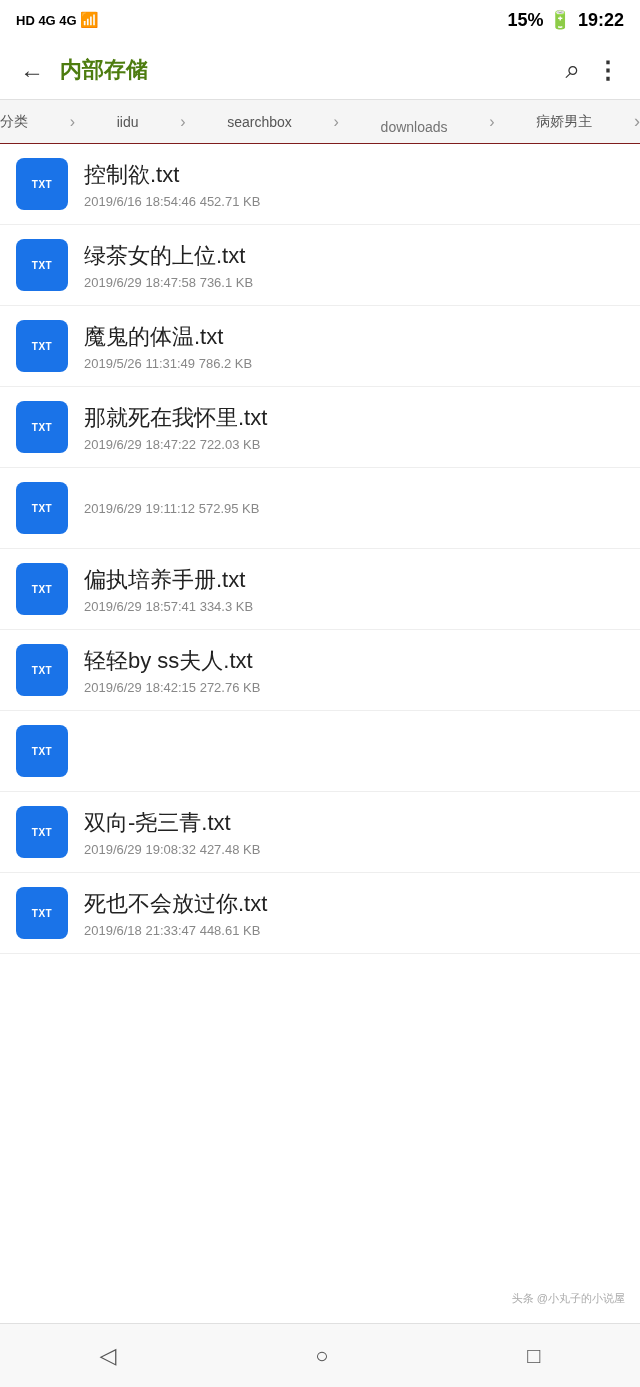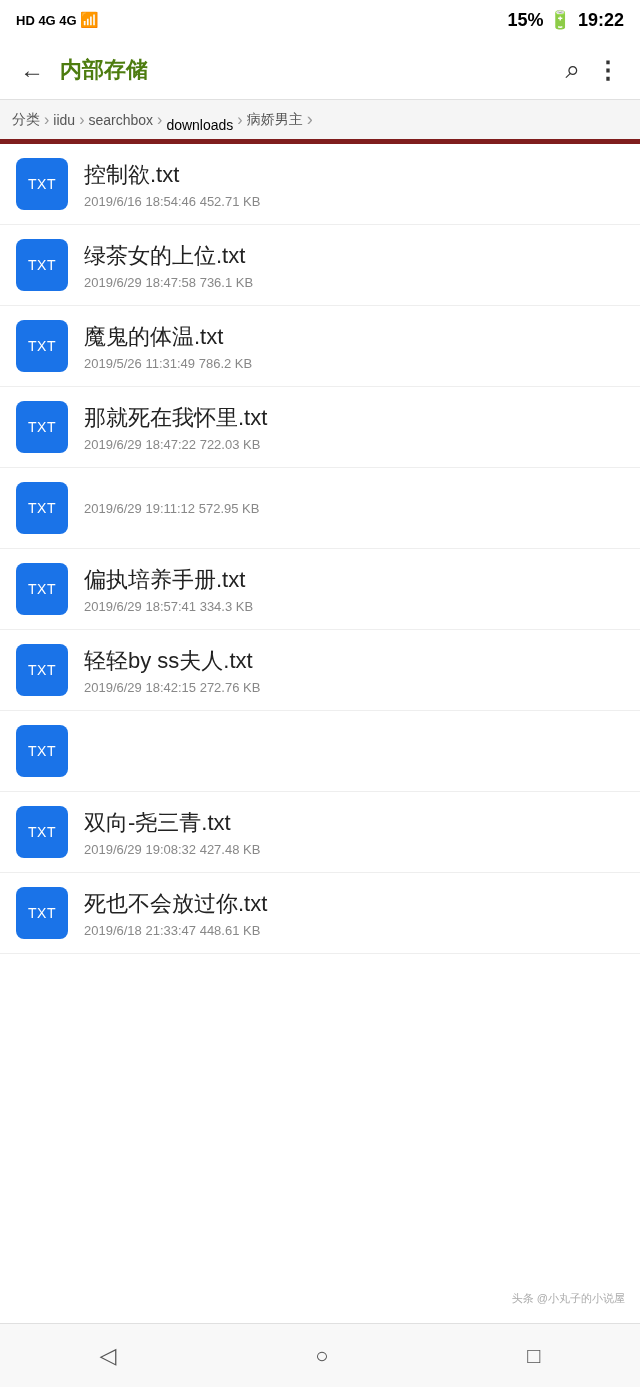--- a/index.html
+++ b/index.html
@@ -70,37 +70,38 @@
       cursor: pointer;
       font-weight: bold;
     }
 
     
     .breadcrumb {
       height: 44px;
       background: #f5f5f5;
       display: flex;
       align-items: center;
-      padding: 0 12px;
+      padding: 0 0;
       font-size: 14px;
       color: #555;
-      border-bottom: 5px solid #7f1d1d;
+      border-bottom: 1px solid #7f1d1d;
       overflow: hidden;
+      justify-content: space-between;
     }
     .breadcrumb-item {
       white-space: nowrap;
       color: #555;
     }
     .breadcrumb-sep {
       margin: 0 4px;
       color: #999;
       font-size: 16px;
     }
     .breadcrumb-item.active {
-      color: #000000;
+      color: #737373;
       margin-top: 10px;
     }
     .breadcrumb-arrow-right {
       margin-left: 4px;
       color: #999;
       font-size: 18px;
     }
 
     
     .file-list {
@@ -116,22 +117,22 @@
     }
     .file-icon {
       width: 52px;
       height: 52px;
       background: #1a73e8;
       border-radius: 8px;
       display: flex;
       align-items: center;
       justify-content: center;
       color: #fff;
-      font-size: 14px;
-      font-weight: normal;
+      font-size: 10px;
+      font-weight: bold;
       flex-shrink: 0;
       letter-spacing: 0.5px;
     }
     .file-info {
       flex: 1;
       padding-left: 16px;
     }
     .file-name {
       font-size: 22px;
       color: #222;

